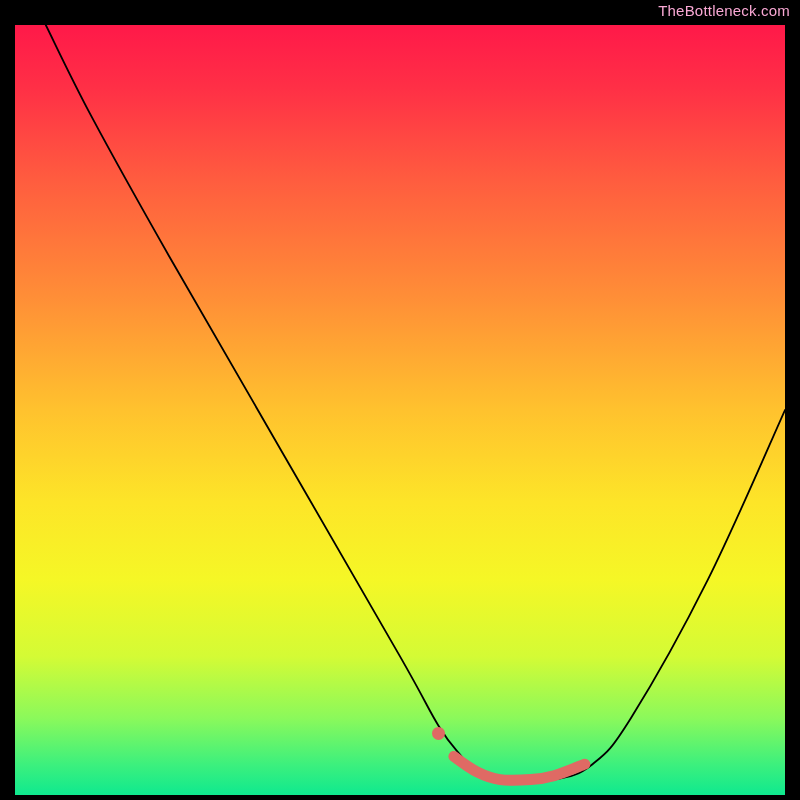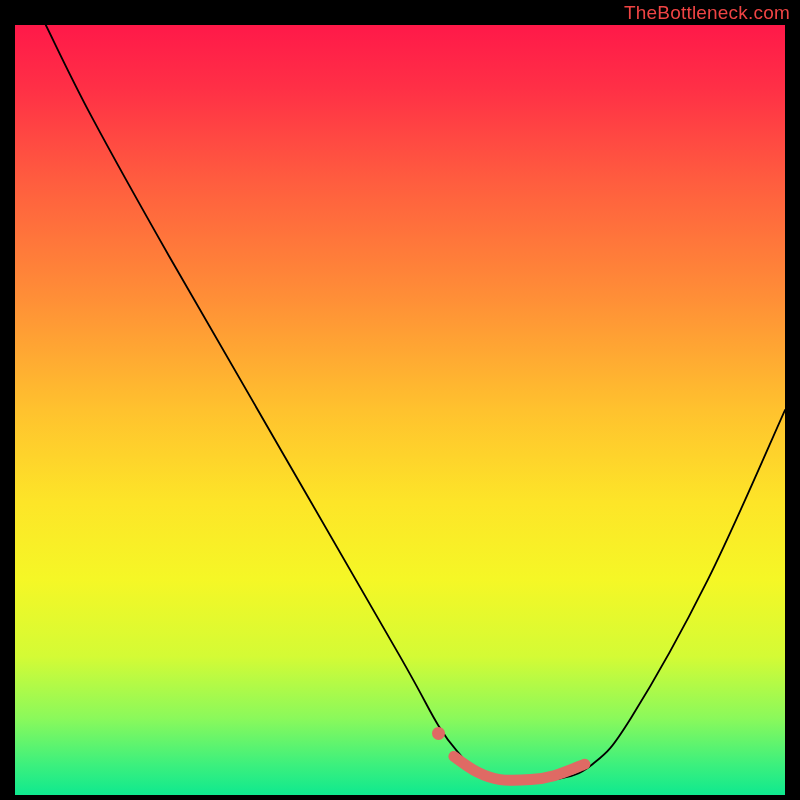--- a/index.html
+++ b/index.html
@@ -8,22 +8,22 @@
     position: relative;
     width: 800px;
     height: 800px;
     background: #000;
   }
   .watermark {
     position: absolute;
     top: 2px;
     right: 10px;
     font-family: Arial, Helvetica, sans-serif;
-    font-size: 19px;
-    color: #ef4444;
+    font-size: 15px;
+    color: #f9a8d4;
     letter-spacing: 0.2px;
     z-index: 5;
   }
   .plot-area {
     position: absolute;
     left: 15px;
     top: 25px;
     width: 770px;
     height: 770px;
   }

